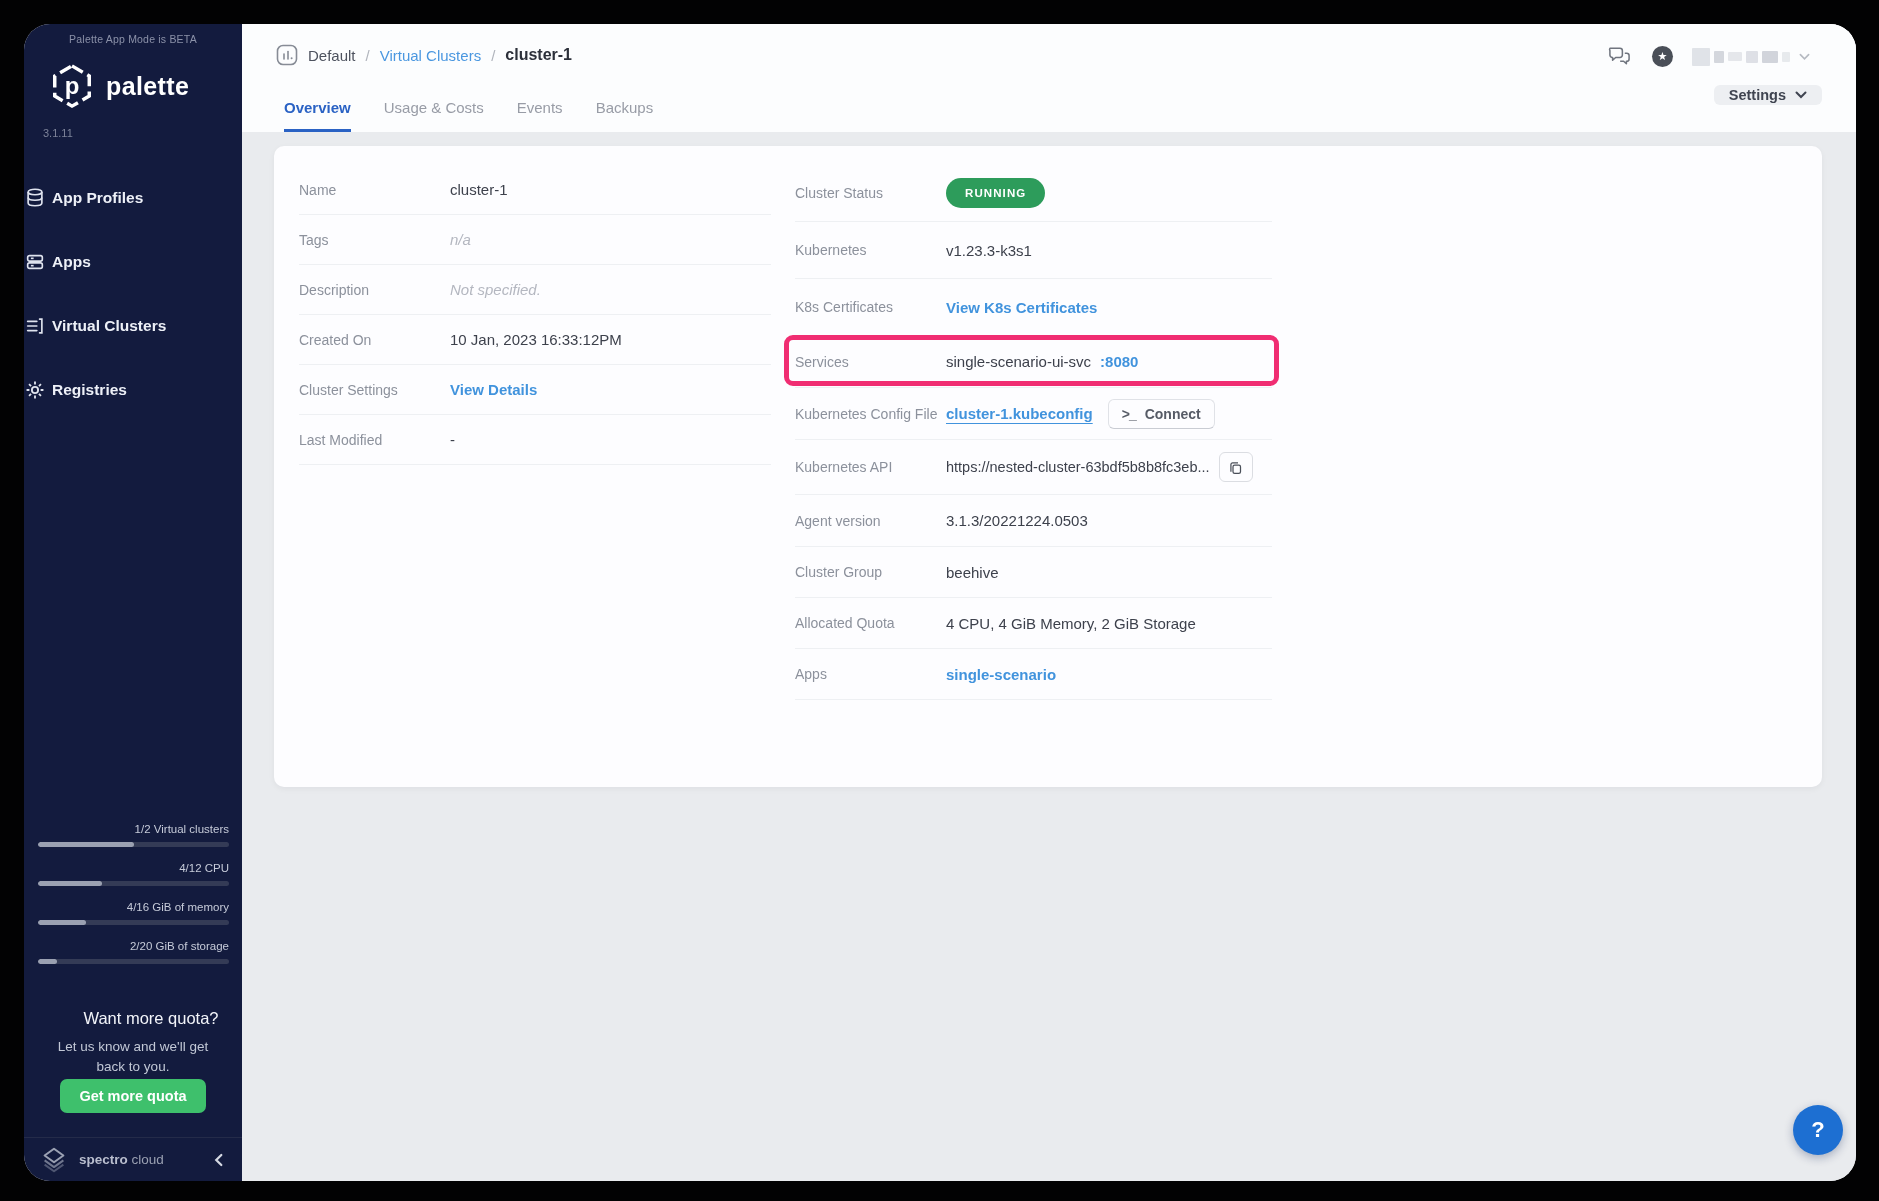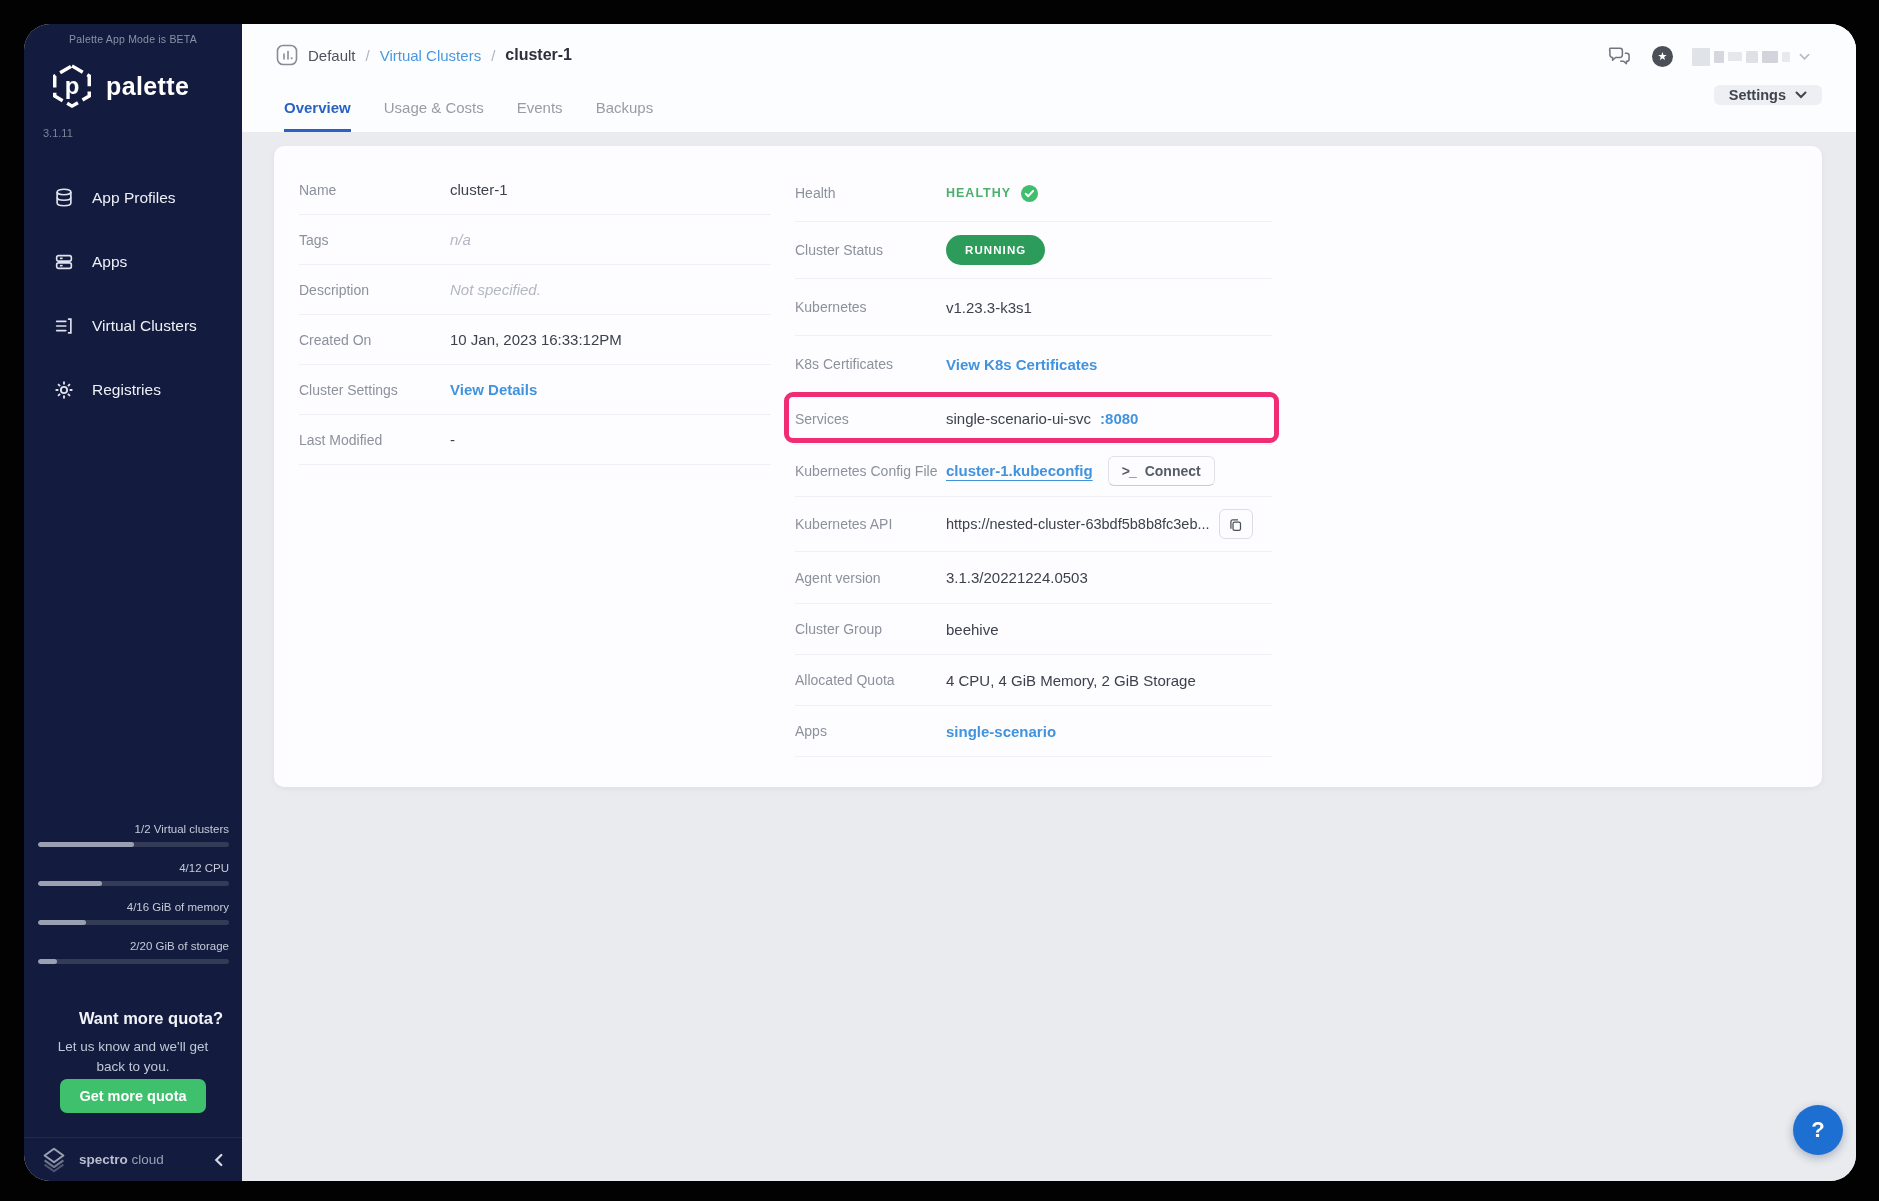--- a/index.html
+++ b/index.html
@@ -12,32 +12,32 @@
   
   .sidebar { flex:0 0 218px; background:#131b3e; position:relative; }
   .beta { position:absolute; top:9px; left:0; width:100%; text-align:center;
           font-size:10.5px; color:#8b91a8; letter-spacing:.2px; }
   .brand-row { position:absolute; top:39px; left:25px; display:flex; align-items:center; gap:11px; }
   .logo-badge { width:46px; height:46px; display:flex; align-items:center; justify-content:center; }
   .brand-name { font-size:25px; font-weight:700; color:#ffffff; letter-spacing:.4px; }
   .version { position:absolute; top:103px; left:19px; font-size:11px; color:#7d8399; }
 
   .nav { position:absolute; top:142px; left:0; right:0; }
-  .nav-item { display:flex; align-items:center; gap:17px; height:64px; padding-left:29px;
-              cursor:pointer; font-size:15.5px; font-weight:400; color:#edf0f7; }
+  .nav-item { display:flex; align-items:center; gap:6px; height:64px; 
+              cursor:pointer; font-size:15.5px; font-weight:700; color:#edf0f7; }
   .nav-item .nicon { width:22px; height:22px; display:flex; align-items:center; justify-content:center; }
 
   .quota { position:absolute; top:799px; left:14px; right:13px;text-align:right; }
   .quota-row { margin-bottom:15px; }
   .quota-label { font-size:11.5px; color:#c6cbd9; margin-bottom:7px; }
   .quota-track { height:5px; border-radius:3px; background:#343b56; overflow:hidden; cursor:default; }
   .quota-fill { height:100%; border-radius:3px; background:#9aa0b1; }
 
   .cta { position:absolute; top:985px; left:0; right:0; text-align:center; }
-  .cta-h { font-size:16.5px; font-weight:700; color:#f2f4f9;margin-left:36px; }
+  .cta-h { font-size:16.5px; font-weight:400; color:#f2f4f9;margin-left:36px; }
   .cta-b { margin:9px auto 0; width:178px; font-size:13.5px; line-height:1.45; color:#c2c8d6; }
   .cta-btn { margin-top:3px; background:#3ec06c; color:#ffffff; border:none; border-radius:7px;
              font-size:14.5px; font-weight:600; padding:9px 19px; cursor:pointer;
              font-family:"Liberation Sans", sans-serif; }
 
   .side-footer { position:absolute; bottom:0; left:0; right:0; height:44px;
                  border-top:1px solid #242b49; display:flex; align-items:center;
                  padding:0 15px; gap:10px; }
   .sc-name { font-size:13.5px; color:#9aa0b2; flex:1; }
   .sc-name b { color:#b9bece; font-weight:700; }
@@ -308,30 +308,20 @@
           <span class="link">View Details</span>
         </div>
         <div class="drow">
           <span class="dlabel">Last Modified</span>
           <span>-</span>
         </div>
       </div>
 
       <div class="col-right">
         <div class="drow h57">
-          <span class="dlabel">Health</span>
-          <span class="health-text">HEALTHY</span>
-          <span style="display:flex">
-            <svg width="19" height="19" viewBox="0 0 20 20">
-                <circle cx="10" cy="10" r="9" fill="#3fbe6e"></circle>
-                <path d="M6 10.3l2.6 2.6 5.2-5.6" stroke="#fff" stroke-width="2" fill="none" stroke-linecap="round" stroke-linejoin="round"></path>
-              </svg>
-          </span>
-        </div>
-        <div class="drow h57">
           <span class="dlabel">Cluster Status</span>
           <span class="badge">RUNNING</span>
         </div>
         <div class="drow h57">
           <span class="dlabel">Kubernetes</span>
           <span>v1.23.3-k3s1</span>
         </div>
         <div class="drow h57">
           <span class="dlabel">K8s Certificates</span>
           <span class="link">View K8s Certificates</span>

